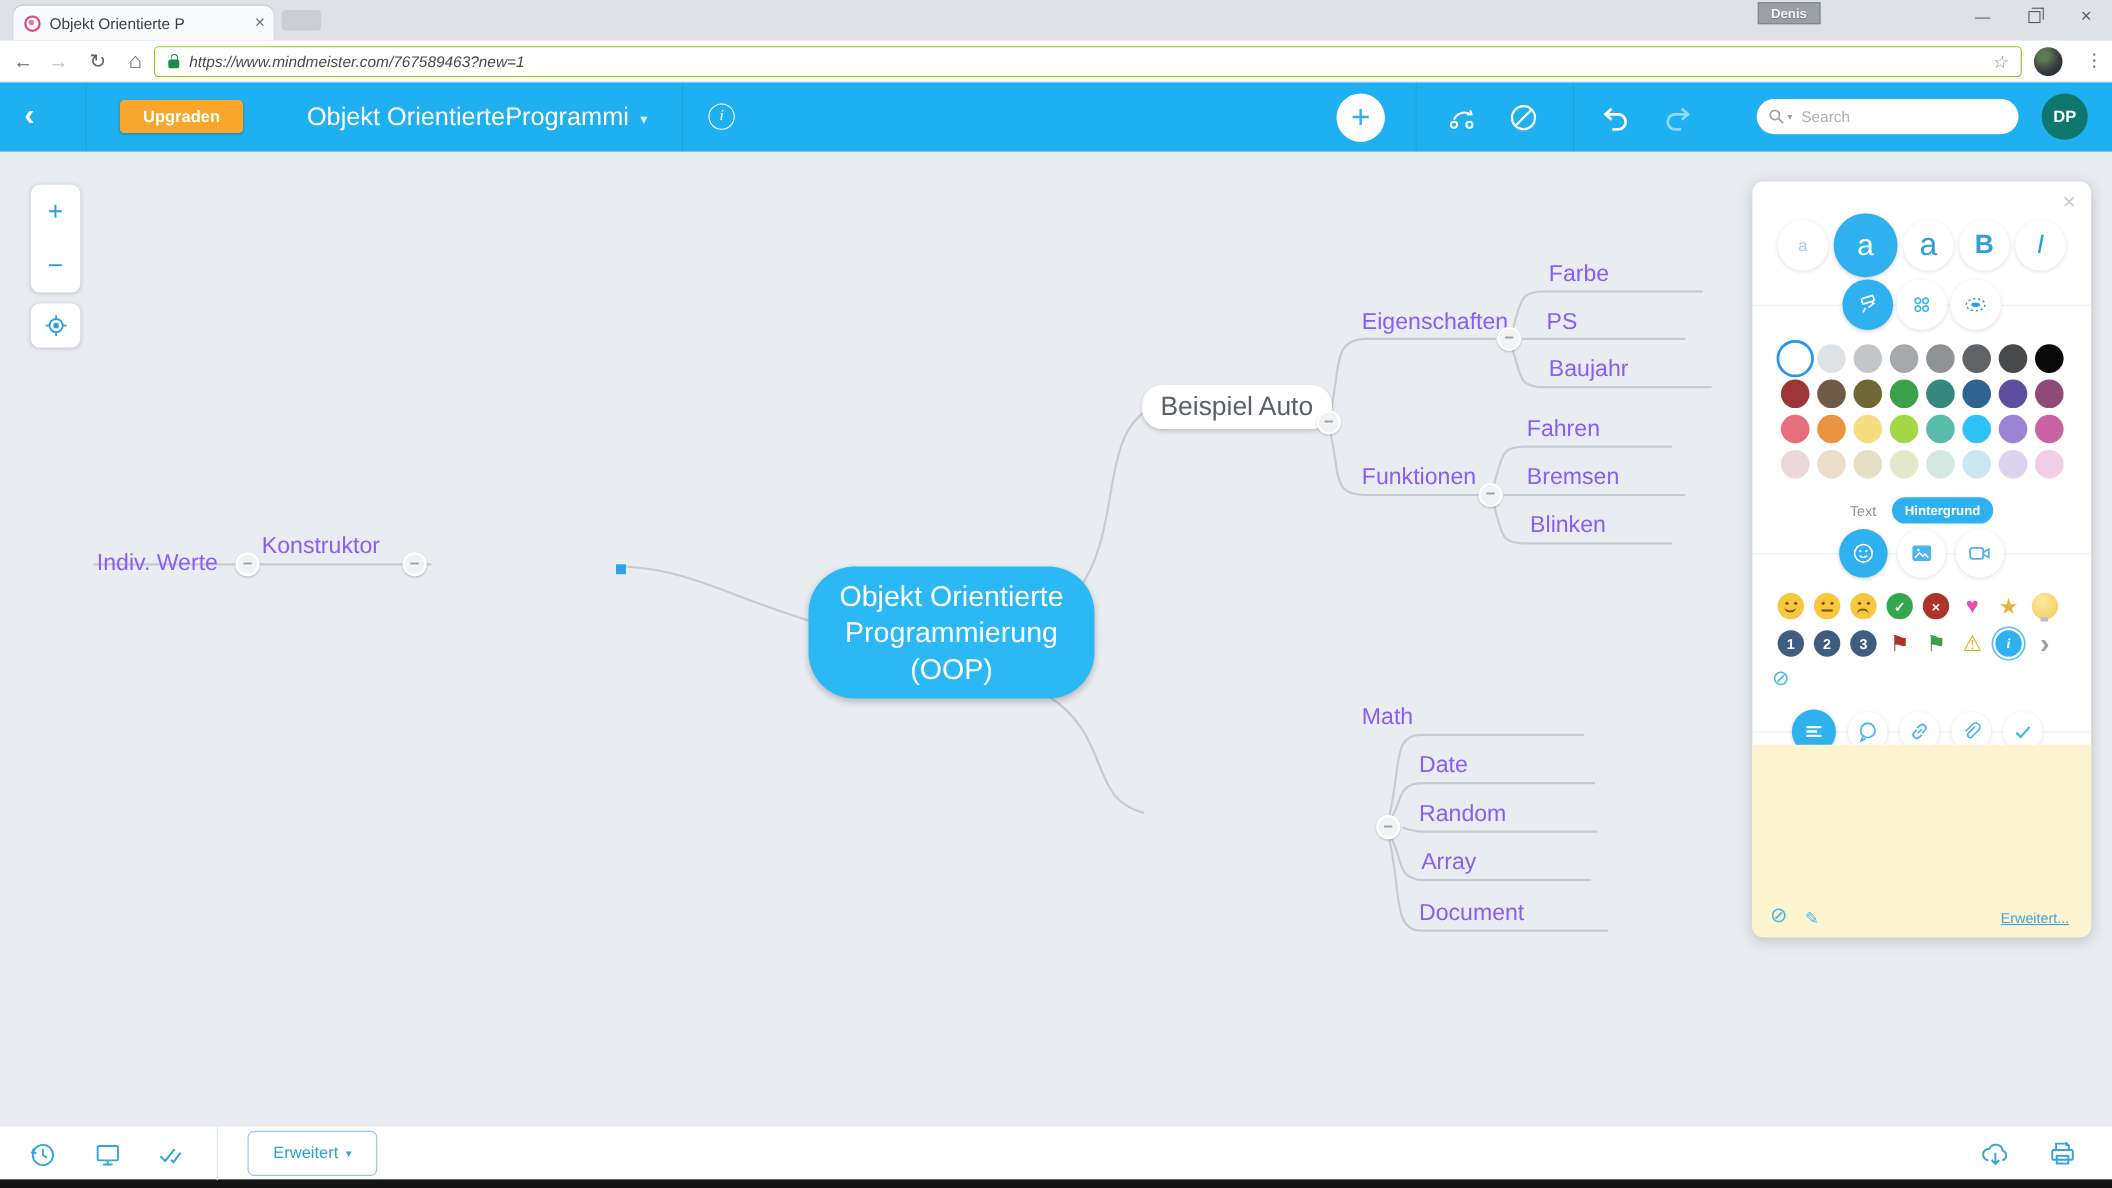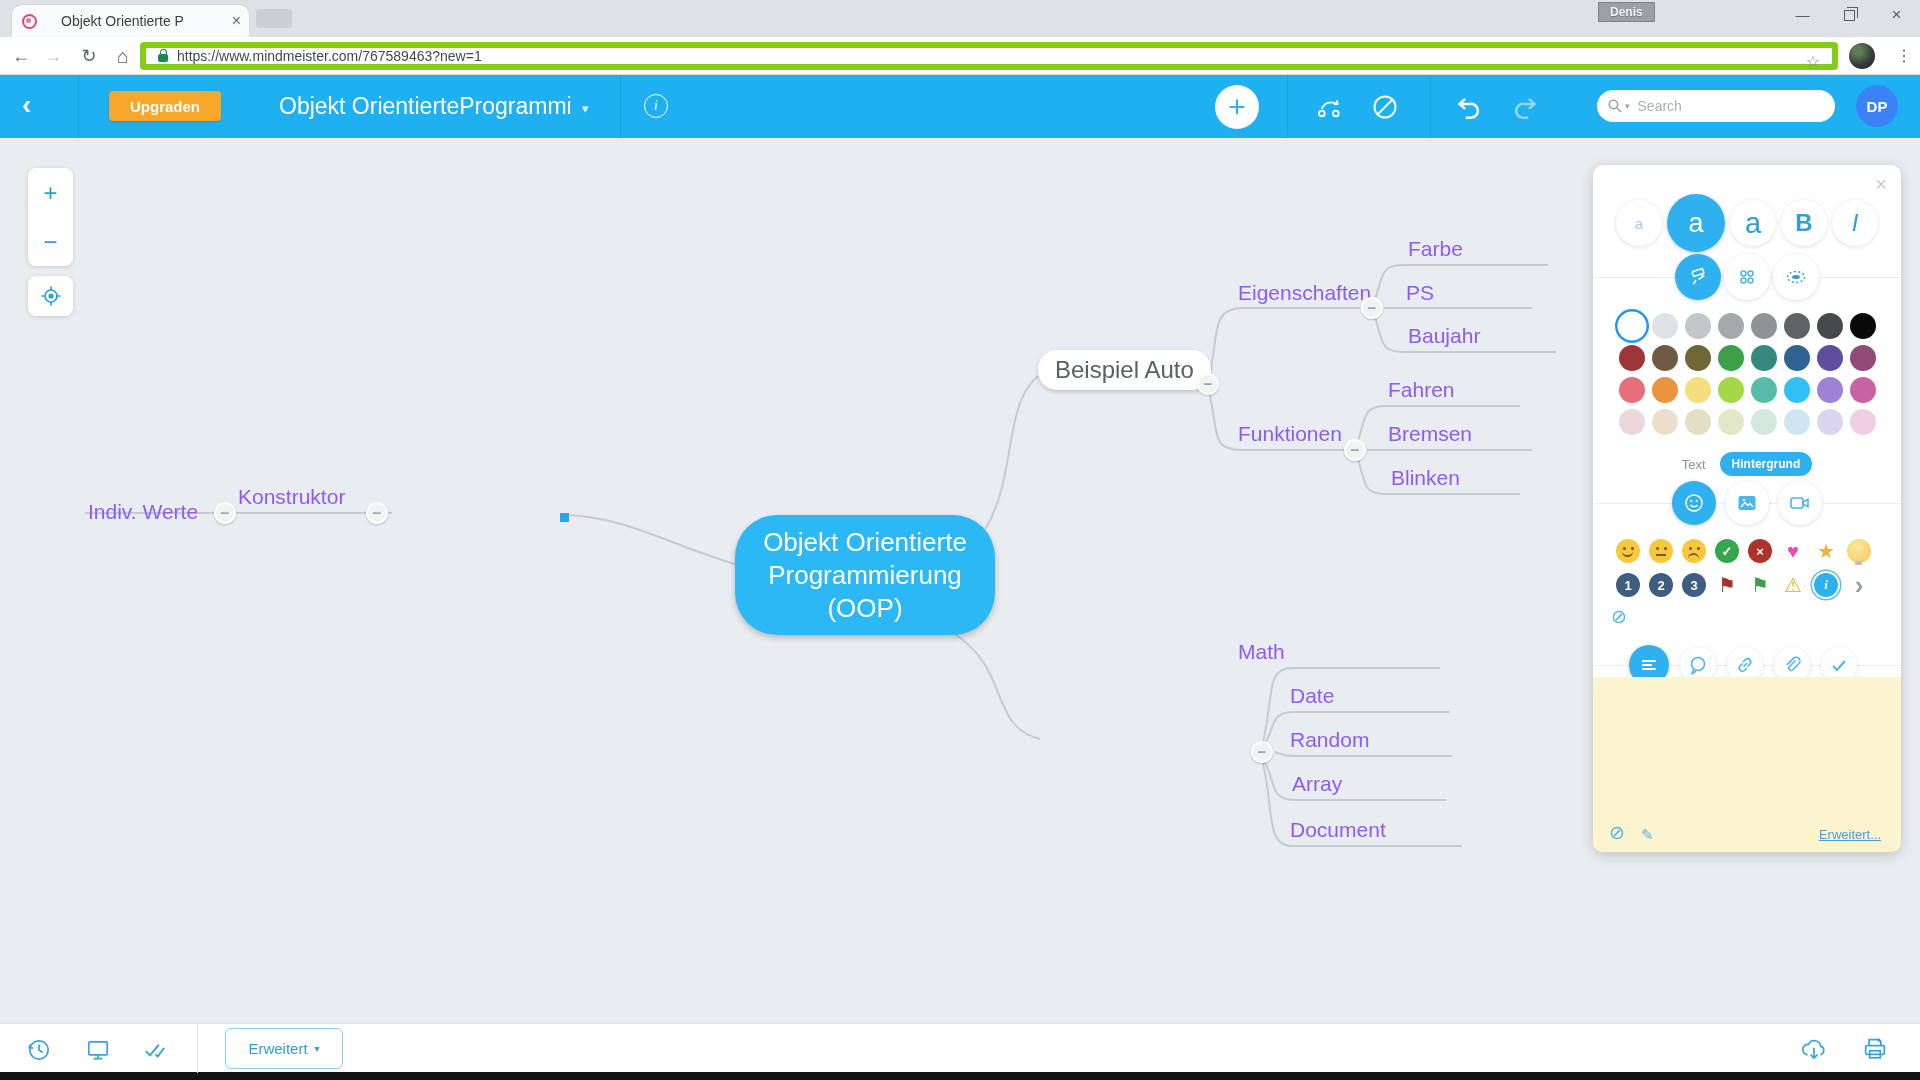--- a/index.html
+++ b/index.html
@@ -10,21 +10,21 @@
 
   
   .tabstrip { position:relative; width:1920px; height:37px; background:#dee1e5; }
   .tab { position:absolute; left:12px; top:5px; width:237px; height:32px;
     background:#f9fafb; border-radius:9px 9px 0 0; display:flex; align-items:center;
     padding:0 8px 0 10px; box-shadow:0 0 1px rgba(0,0,0,.25); }
   .favicon { width:15px; height:15px; border-radius:50%; border:2.5px solid #d94b7d;
     position:relative; flex:0 0 auto; }
   .favicon::after { content:""; position:absolute; left:2px; top:2px; width:5px; height:5px;
     border-radius:50%; background:#e87aa0; }
-  .tab-title { margin-left:24px; font-size:14px; color:#3c4043; white-space:nowrap;
+  .tab-title { margin-left:8px; font-size:14px; color:#3c4043; white-space:nowrap;
     overflow:hidden; flex:1 1 auto;
     -webkit-mask-image:linear-gradient(90deg,#000 80%,transparent); }
   .tab-close { color:#6b6f73; font-size:16px; margin-left:6px; cursor:default; }
   .tab-stub { position:absolute; left:256px; top:9px; width:36px; height:19px;
     background:#cbcfd4; border-radius:4px; }
   .denis { position:absolute; left:1598px; top:2px; height:20px; padding:2px 11px;
     background:#9ba0a5; border:1px solid #7e8387; color:#f2f3f4; font-size:12px;
     font-weight:bold; text-shadow:0 1px 1px rgba(0,0,0,.3); }
   .win-controls { position:absolute; right:0; top:0; height:37px; display:flex; }
   .win-btn { width:47px; height:30px; display:flex; align-items:center; justify-content:center;
@@ -32,22 +32,22 @@
   .restore-sq { position:relative; width:11px; height:11px; border:1px solid #5a5e63; }
   .restore-sq::before { content:""; position:absolute; top:-4px; left:2px; width:10px;
     height:10px; border-top:1px solid #5a5e63; border-right:1px solid #5a5e63; }
 
   
   .navbar { position:relative; width:1920px; height:38px; background:#fff;
     border-bottom:1px solid #d8dade; }
   .nav-ic { position:absolute; top:6px; width:26px; height:26px; display:flex;
     align-items:center; justify-content:center; font-size:18px; color:#5f6368; }
   .urlfield { position:absolute; left:140px; top:5px; width:1698px; height:28px;
-    background:#fff; border:6px solid #84cc16; border-radius:4px; display:flex;
-    align-items:center; padding:0 34px 0 12px; }
+    background:#fff; border:1px solid #84cc16; border-radius:4px; display:flex;
+    align-items:center; padding:0 34px 0 12px;font-style:italic; }
   .lock { width:10px; height:8px; background:#1a8a46; border-radius:2px; position:relative;
     margin-right:9px; flex:0 0 auto; margin-top:3px; }
   .lock::before { content:""; position:absolute; top:-5px; left:1.5px; width:5px; height:5px;
     border:1.5px solid #1a8a46; border-bottom:none; border-radius:4px 4px 0 0; }
   .url-text { font-size:14px; color:#45494d; white-space:nowrap; }
   .url-star { position:absolute; right:12px; top:4px; font-size:16px; color:#80868b; }
   .chrome-avatar { position:absolute; left:1849px; top:6px; width:26px; height:26px;
     border-radius:50%; background:radial-gradient(circle at 35% 30%, #5d7a52 0 18%, #3a3d42 55%, #17191c); }
   .menu-dots { position:absolute; left:1892px; top:6px; width:24px; height:26px;
     text-align:center; font-size:16px; color:#5f6368; line-height:26px; }
@@ -72,21 +72,21 @@
   .tb-svg { position:absolute; top:17px; }
   .undo-g { position:absolute; left:1452px; top:17px; }
   .redo-g { position:absolute; left:1512px; top:17px; opacity:.5; transform:scaleX(-1); }
   .searchbox { position:absolute; left:1597px; top:15px; width:238px; height:32px;
     background:#fff; border-radius:16px; display:flex; align-items:center; padding:0 10px; }
   .searchbox input { border:none; outline:none; flex:1; font-size:14px; color:#5f6368;
     margin-left:8px; font-family:"Liberation Sans", sans-serif; background:transparent; }
   .searchbox input::placeholder { color:#aab0b6; }
   .search-caret { font-size:9px; color:#9aa0a6; margin-left:2px; }
   .dp-avatar { position:absolute; left:1856px; top:10px; width:42px; height:42px;
-    border-radius:50%; background:#3b82f6; color:#fff; font-size:15px; font-weight:bold;
+    border-radius:50%; background:#0f766e; color:#fff; font-size:15px; font-weight:bold;
     display:flex; align-items:center; justify-content:center; }
 
   
   .canvas { position:relative; width:1920px; height:885px; background:#e9edf1; }
   .links { position:absolute; left:0; top:0; }
   .leaf { position:absolute; font-size:21px; color:#8b5cf6; white-space:nowrap; }
   .pill { position:absolute; height:40px; background:#fff; border-radius:19px;
     box-shadow:0 2px 4px rgba(0,0,0,.18); color:#5a6066; font-size:24px;
     display:flex; align-items:center; padding:0 17px; white-space:nowrap; }
   .pill.sel { border:2px solid #3db4f2; border-radius:17px; }

